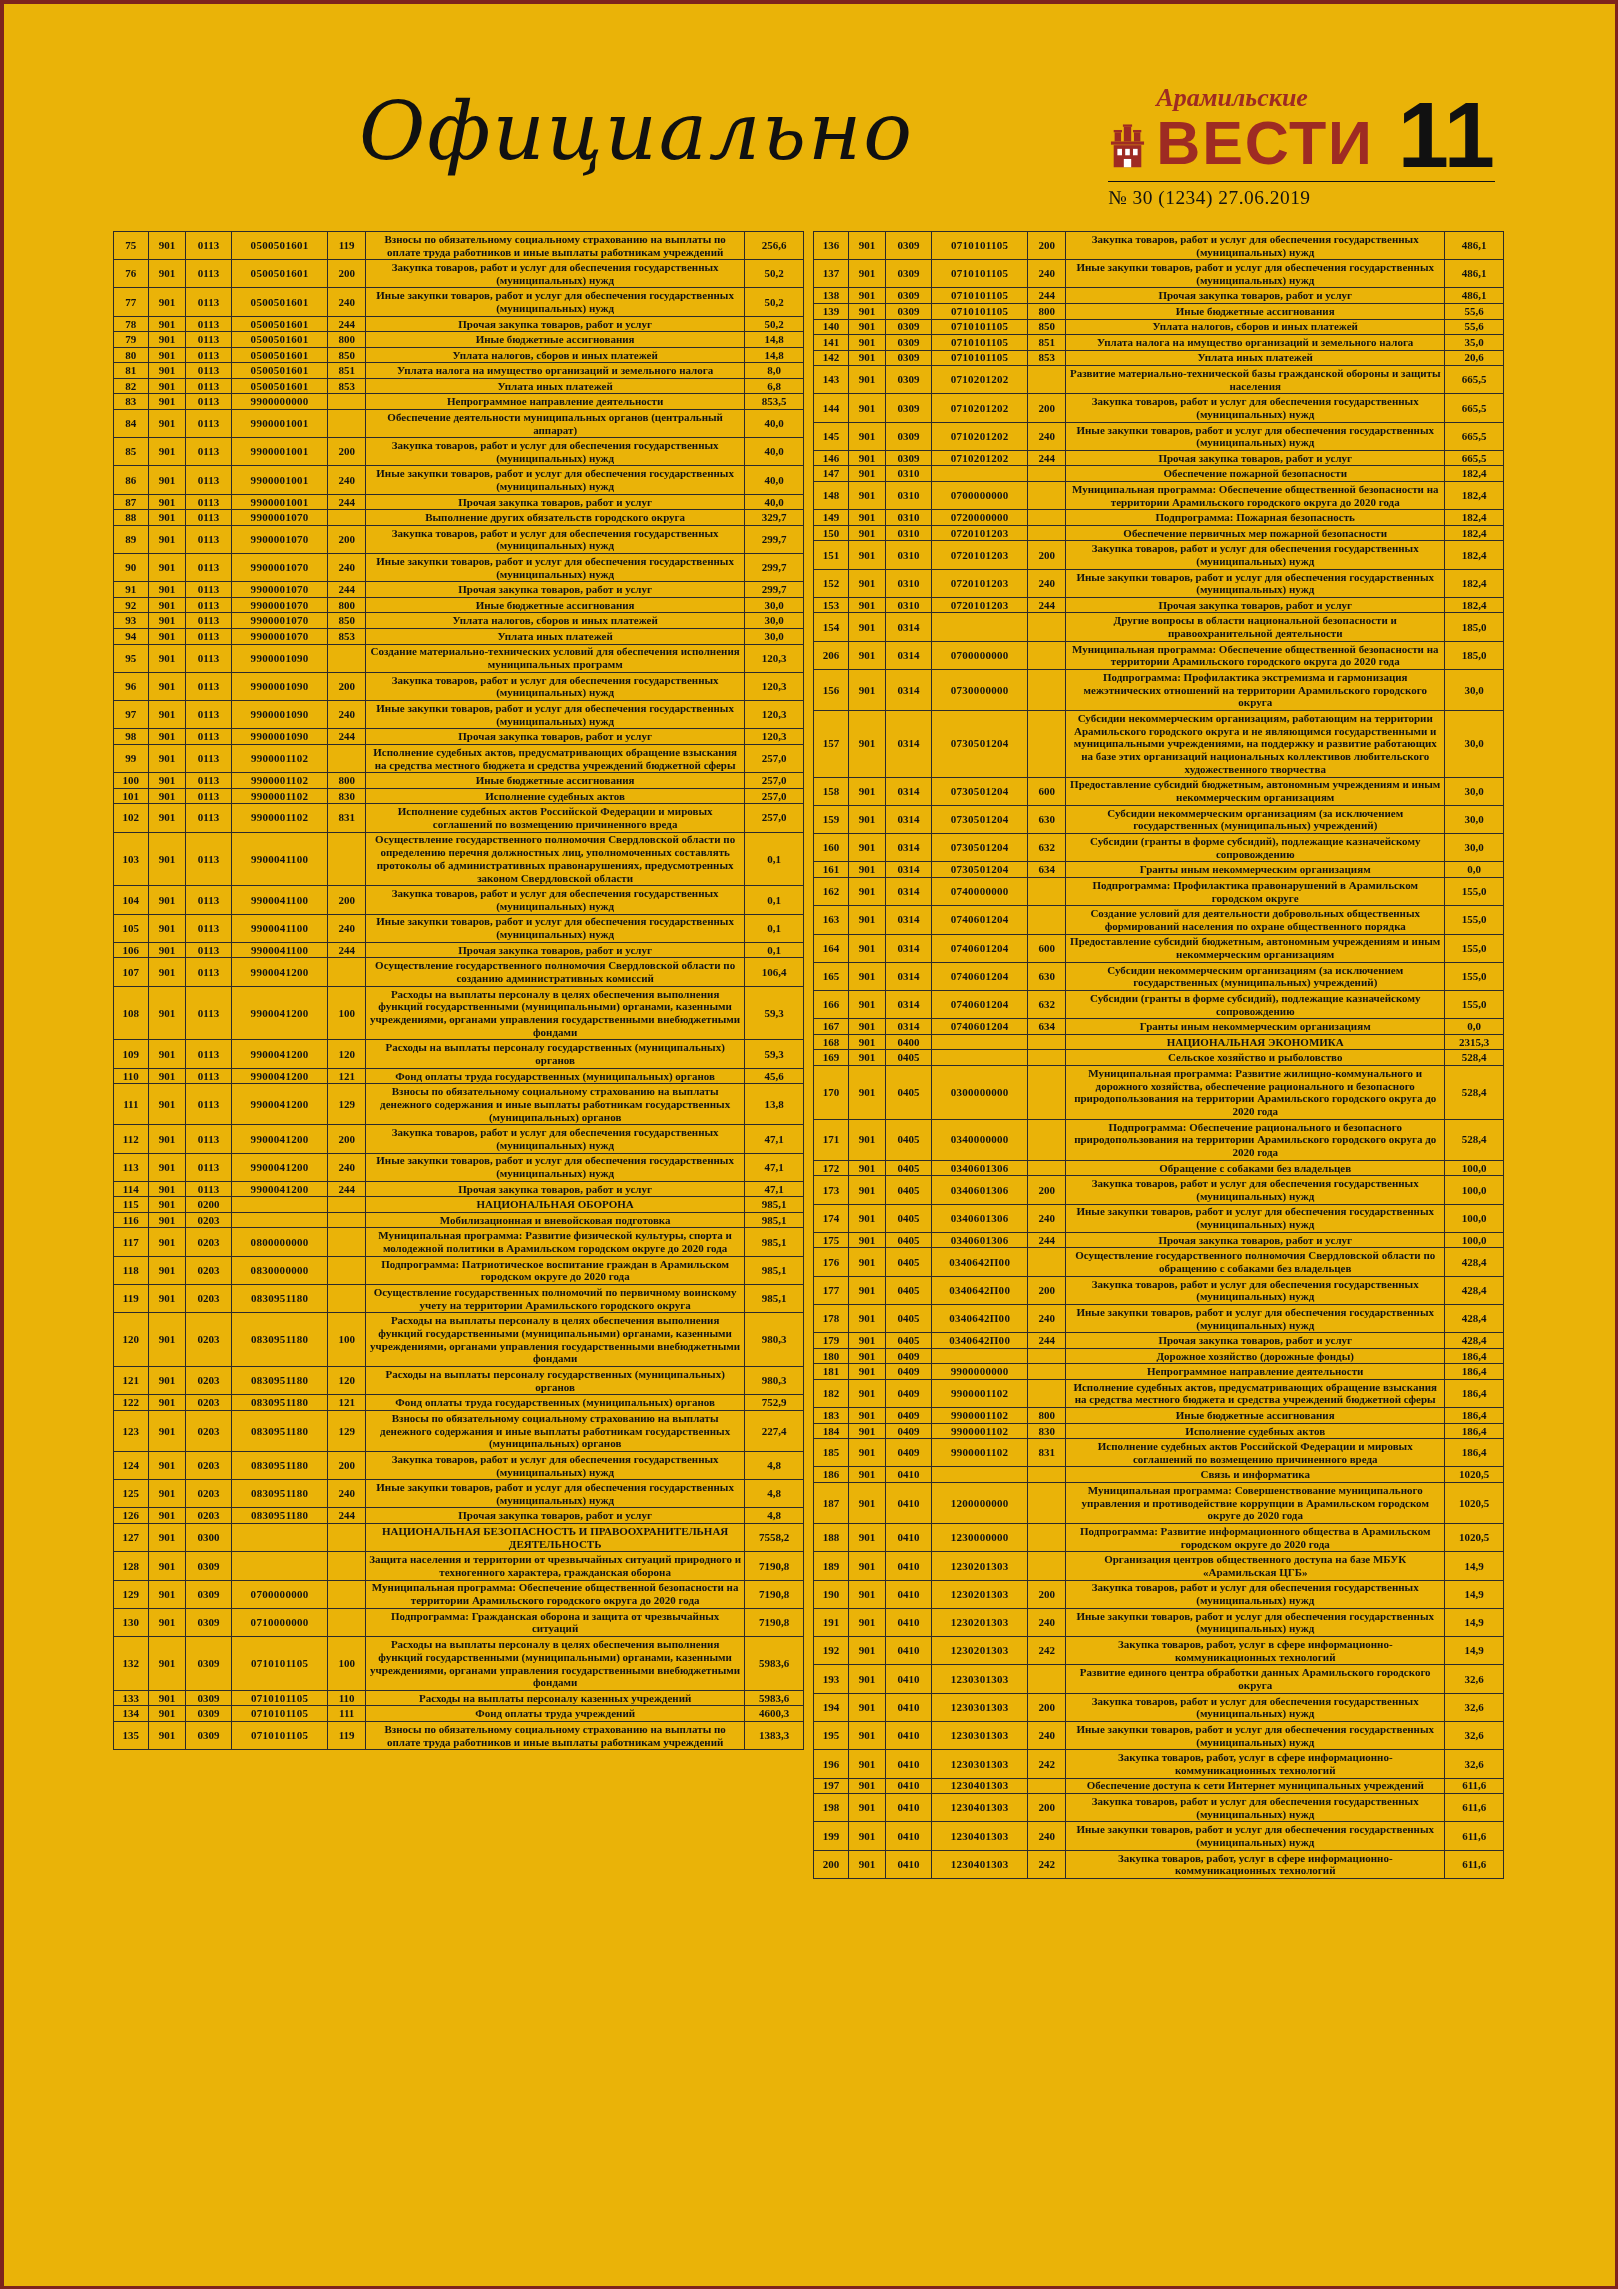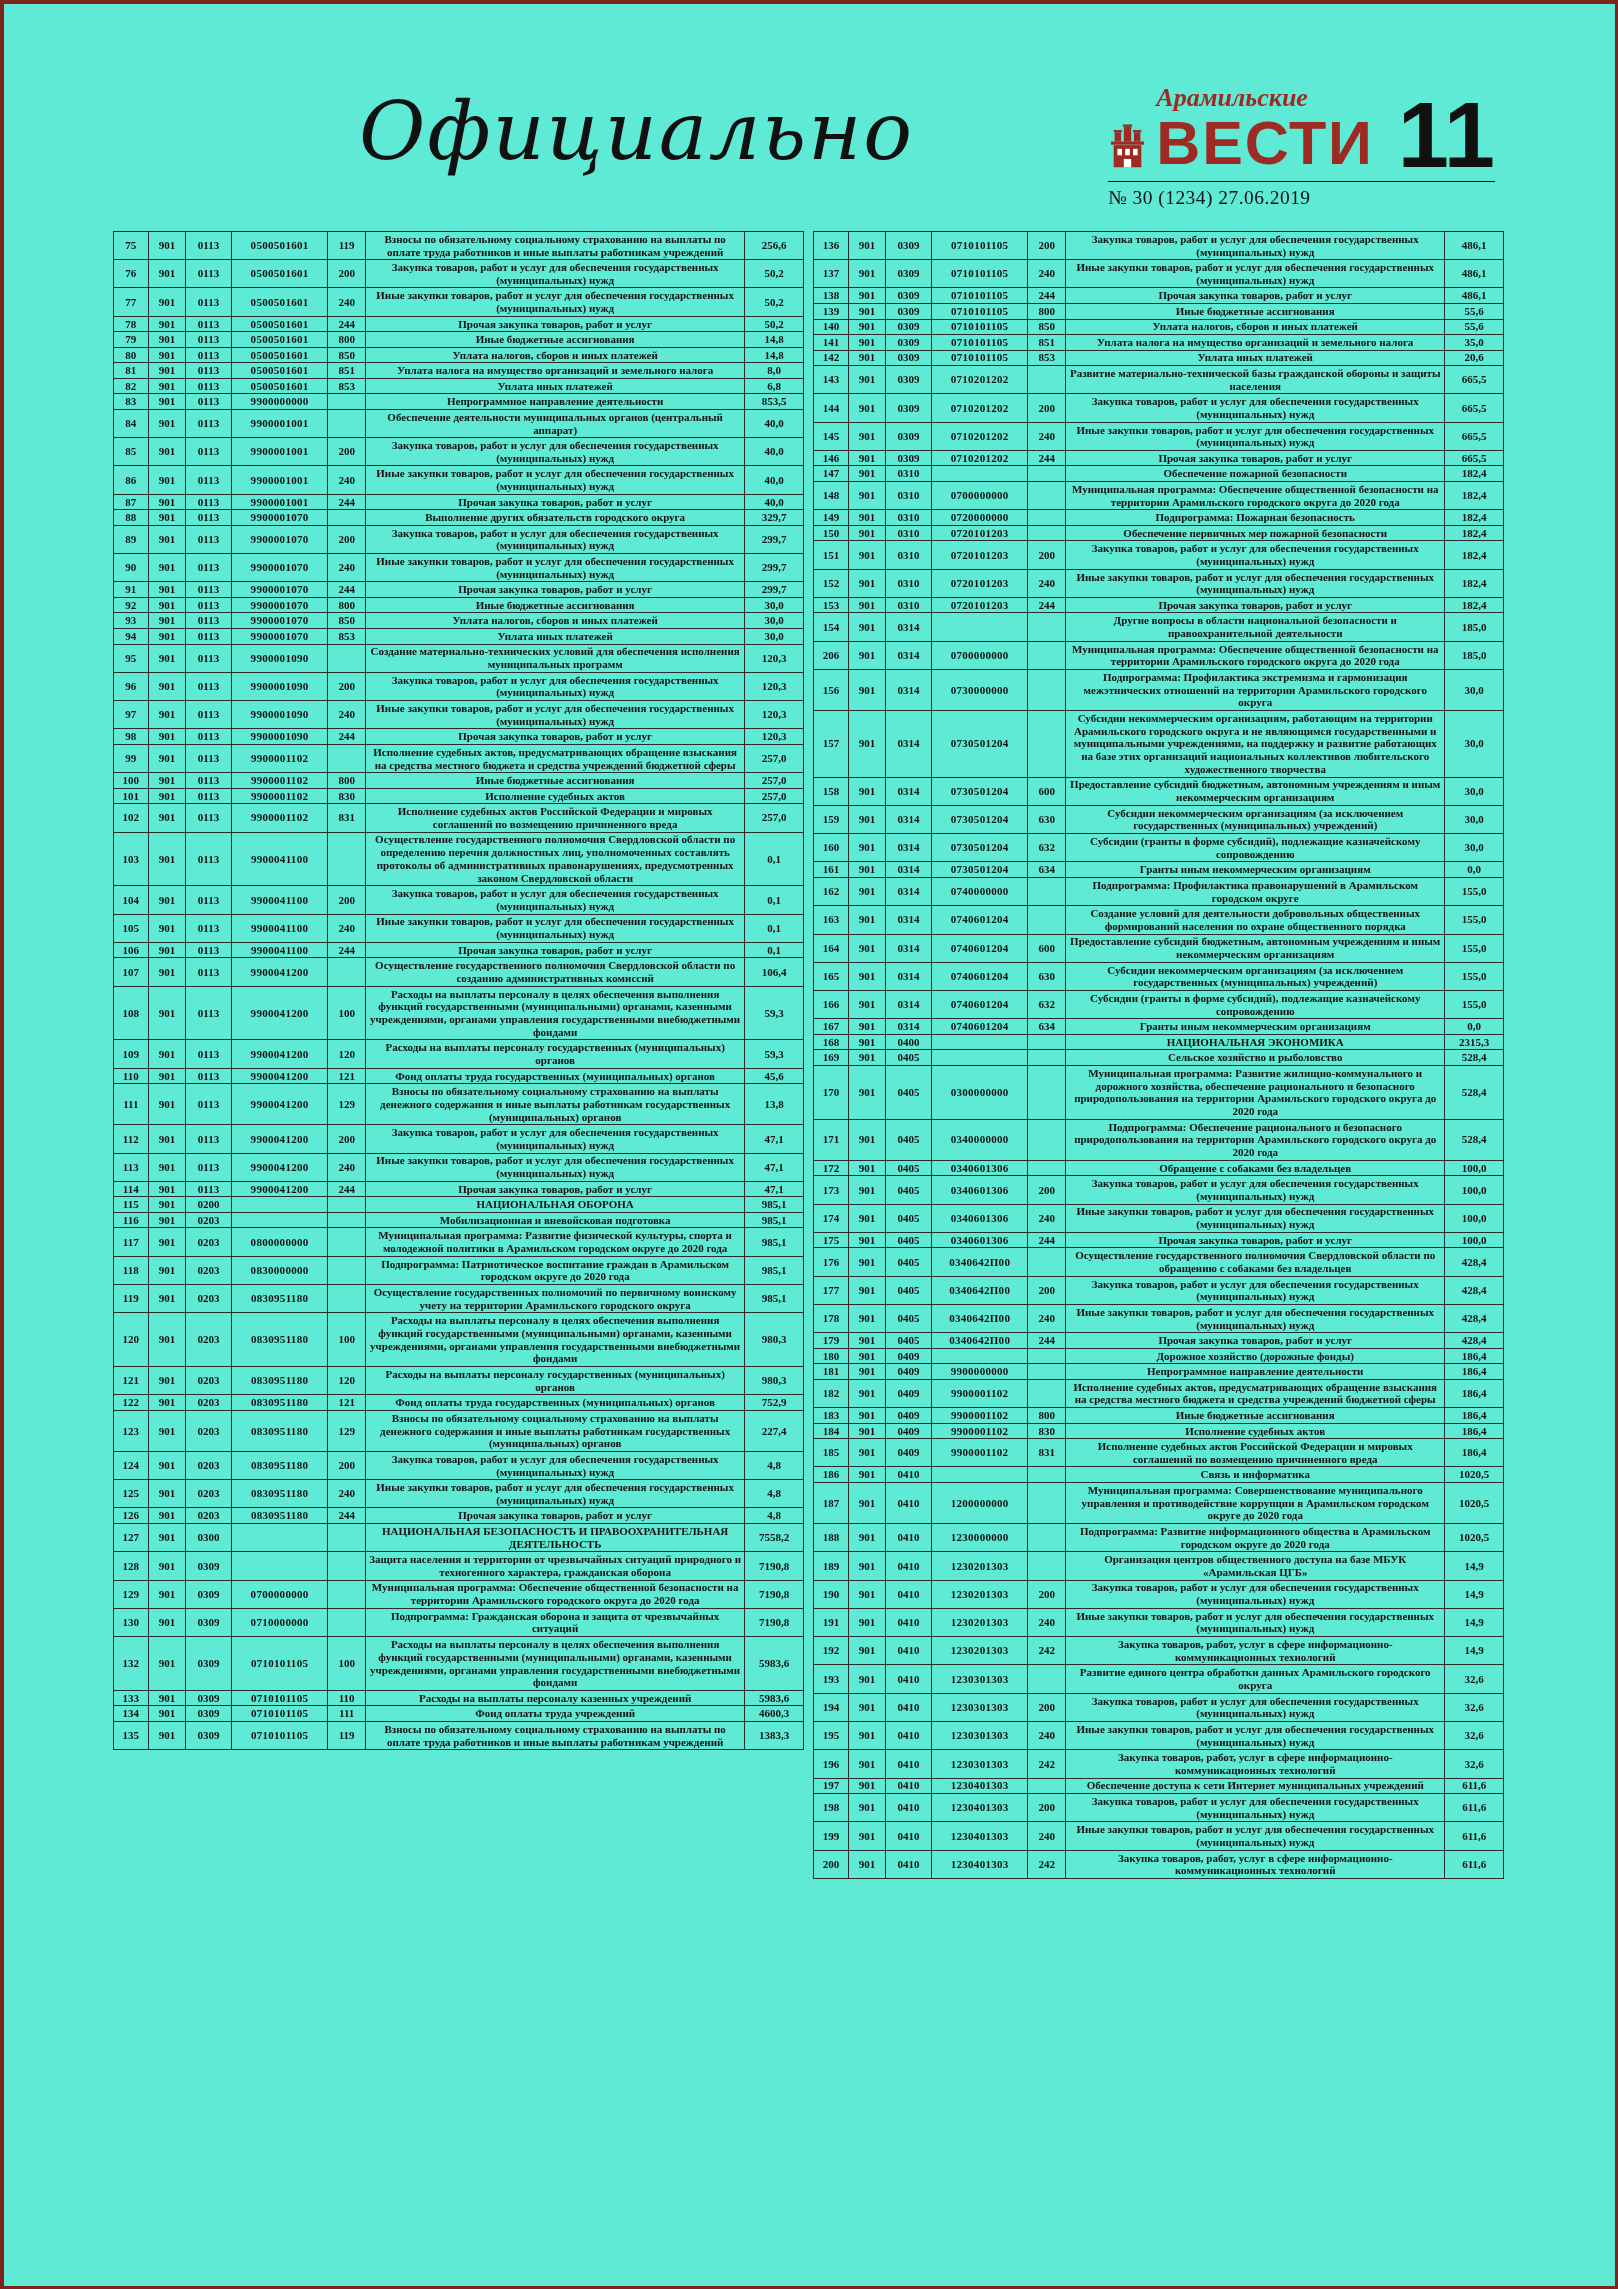--- a/index.html
+++ b/index.html
@@ -1,17 +1,17 @@
 <!DOCTYPE html>
 <html lang="ru" style="font-size:14.8px"><head>
 <meta charset="utf-8">
 <style>
   html,body{margin:0;padding:0;background:#e9e9e9;}
   .page{
-    width:1619px;height:2290px;margin:0 auto;background:#5eead4;
+    width:1619px;height:2290px;margin:0 auto;background:#eab308;
     box-sizing:border-box;border:4.6px solid #7e241d;position:relative;overflow:hidden;
     font-family:"Liberation Serif",serif;color:#111;
   }
   
   .masthead{display:flex;justify-content:space-between;align-items:flex-start;
     padding:81px 120px 16.6px 355px;}
   .page-title{
     font-family:"DejaVu Serif",serif;font-style:italic;font-weight:500;
     font-size:81px;line-height:1;letter-spacing:1.8px;margin-top:5.5px;
   }

